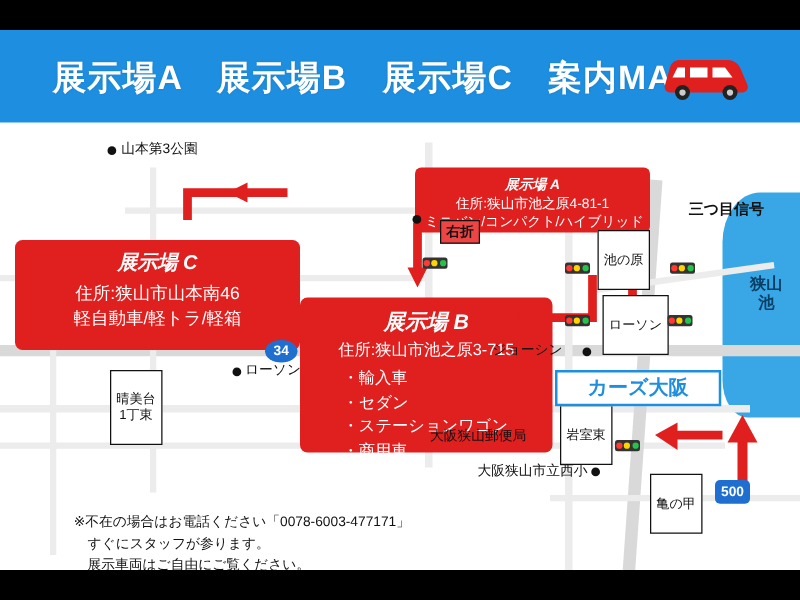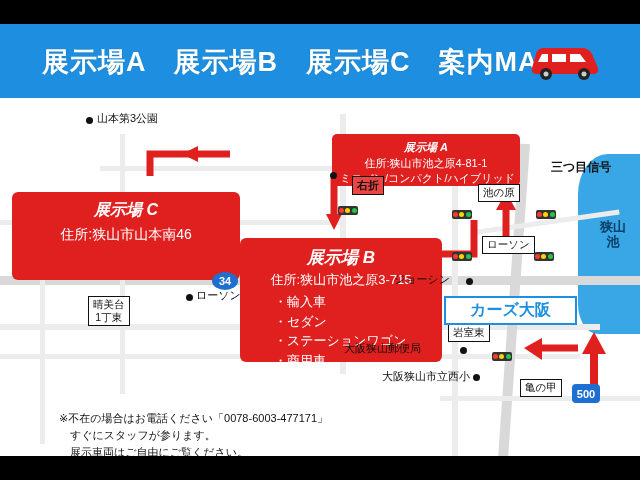--- a/index.html
+++ b/index.html
@@ -36,21 +36,21 @@
   #boxB{left:240px;top:214px;width:202px;height:124px;}
   #boxB .ttl{font-size:17px;margin-bottom:2px;}
   #boxB .sub{font-size:13px;text-align:center;margin-bottom:3px;}
   #boxB .li{font-size:13px;line-height:1.5;padding-left:24px;}
 
   
   .lbl{position:absolute;font-size:11px;color:#111;white-space:nowrap;}
   .lbl.b{font-weight:bold;}
   .dot{position:absolute;width:7px;height:7px;background:#111;border-radius:50%;}
 
-  .boxlbl{position:absolute;border:1.5px solid #111;background:#fff;font-size:10.5px;padding:1px 4px;white-space:nowrap;color:#111;}
+  .boxlbl{position:absolute;border:1.5px solid #111;background:#fff;font-size:10.5px;padding:16px 4px;white-space:nowrap;color:#111;}
   .bluebox{position:absolute;border:2px solid #1e8fe0;background:#fff;color:#1e8fe0;font-weight:bold;font-size:16px;padding:2px 24px;white-space:nowrap;}
 
   
   .signal{position:absolute;width:20px;height:9px;background:#333;border-radius:2px;display:flex;align-items:center;justify-content:space-around;}
   .signal i{width:5px;height:5px;border-radius:50%;display:block;}
   .s1{background:#ff3b30;} .s2{background:#ffd400;} .s3{background:#27c24c;}
   .rt{position:absolute;background:#ef4444;border:1.5px solid #111;color:#111;font-size:11px;font-weight:bold;padding:1px 4px;white-space:nowrap;}
 
   
   .shield{position:absolute;background:#1e6fd0;color:#fff;font-size:11px;font-weight:bold;border-radius:50%;width:26px;height:18px;display:flex;align-items:center;justify-content:center;}
@@ -97,20 +97,21 @@
 
     <div class="redbox" id="boxA">
       <div class="ttl">展示場 A</div>
       <div class="ln">住所:狭山市池之原4-81-1</div>
       <div class="ln">ミニバン/コンパクト/ハイブリッド</div>
     </div>
 
     <div class="redbox" id="boxC">
       <div class="ttl">展示場 C</div>
       <div class="ln">住所:狭山市山本南46</div>
+      <div class="ln">軽自動車/軽トラ/軽箱</div>
     </div>
 
     <div class="redbox" id="boxB">
       <div class="ttl">展示場 B</div>
       <div class="sub">住所:狭山市池之原3-715</div>
       <div class="li">・輸入車</div>
       <div class="li">・セダン</div>
       <div class="li">・ステーションワゴン</div>
       <div class="li">・商用車</div>
     </div>

